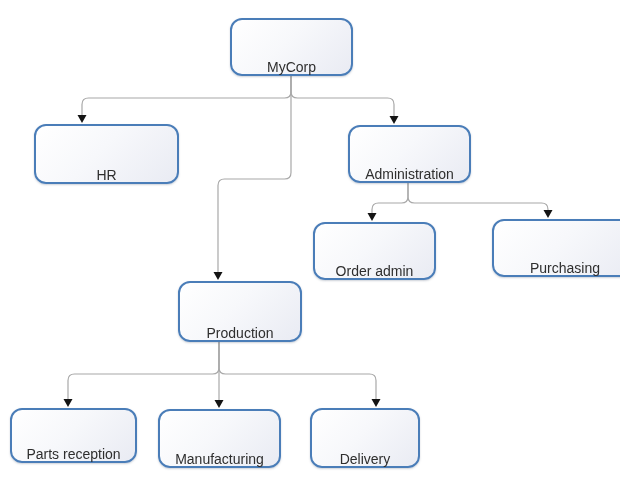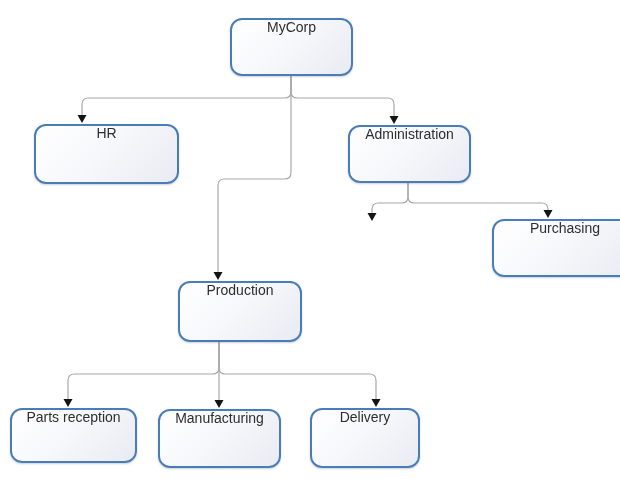--- a/index.html
+++ b/index.html
@@ -32,21 +32,21 @@
     stroke: none;
   }
   .node {
     position: absolute;
     box-sizing: border-box;
     border: 2.5px solid #4a7db8;
     border-radius: 12px;
     background: linear-gradient(135deg, #ffffff 0%, #f7f8fb 45%, #e9ebf3 100%);
     box-shadow: 0 1px 2px rgba(110,120,140,0.35);
     display: flex;
-    align-items: flex-start;
+    align-items: flex-end;
     justify-content: center;
     cursor: default;
   }
   .node-label {
     color: #2e2e2e;
     font-size: 14px;
     line-height: 1;
     white-space: nowrap;
     text-align: center;
   }
@@ -88,20 +88,23 @@
   </div>
 
   <div class="node" style="left:34px;  top:124px; width:145px; height:60px;">
     <span class="node-label">HR</span>
   </div>
 
   <div class="node" style="left:348px; top:125px; width:123px; height:58px;">
     <span class="node-label">Administration</span>
   </div>
 
+  <div class="node" style="left:313px; top:222px; width:123px; height:58px;">
+    <span class="node-label">Order admin</span>
+  </div>
 
   <div class="node" style="left:492px; top:219px; width:146px; height:58px;">
     <span class="node-label">Purchasing</span>
   </div>
 
   <div class="node" style="left:158px; top:281px; width:124px; height:61px;margin-left:20px;">
     <span class="node-label">Production</span>
   </div>
 
   <div class="node" style="left:10px;  top:408px; width:127px; height:55px;">

